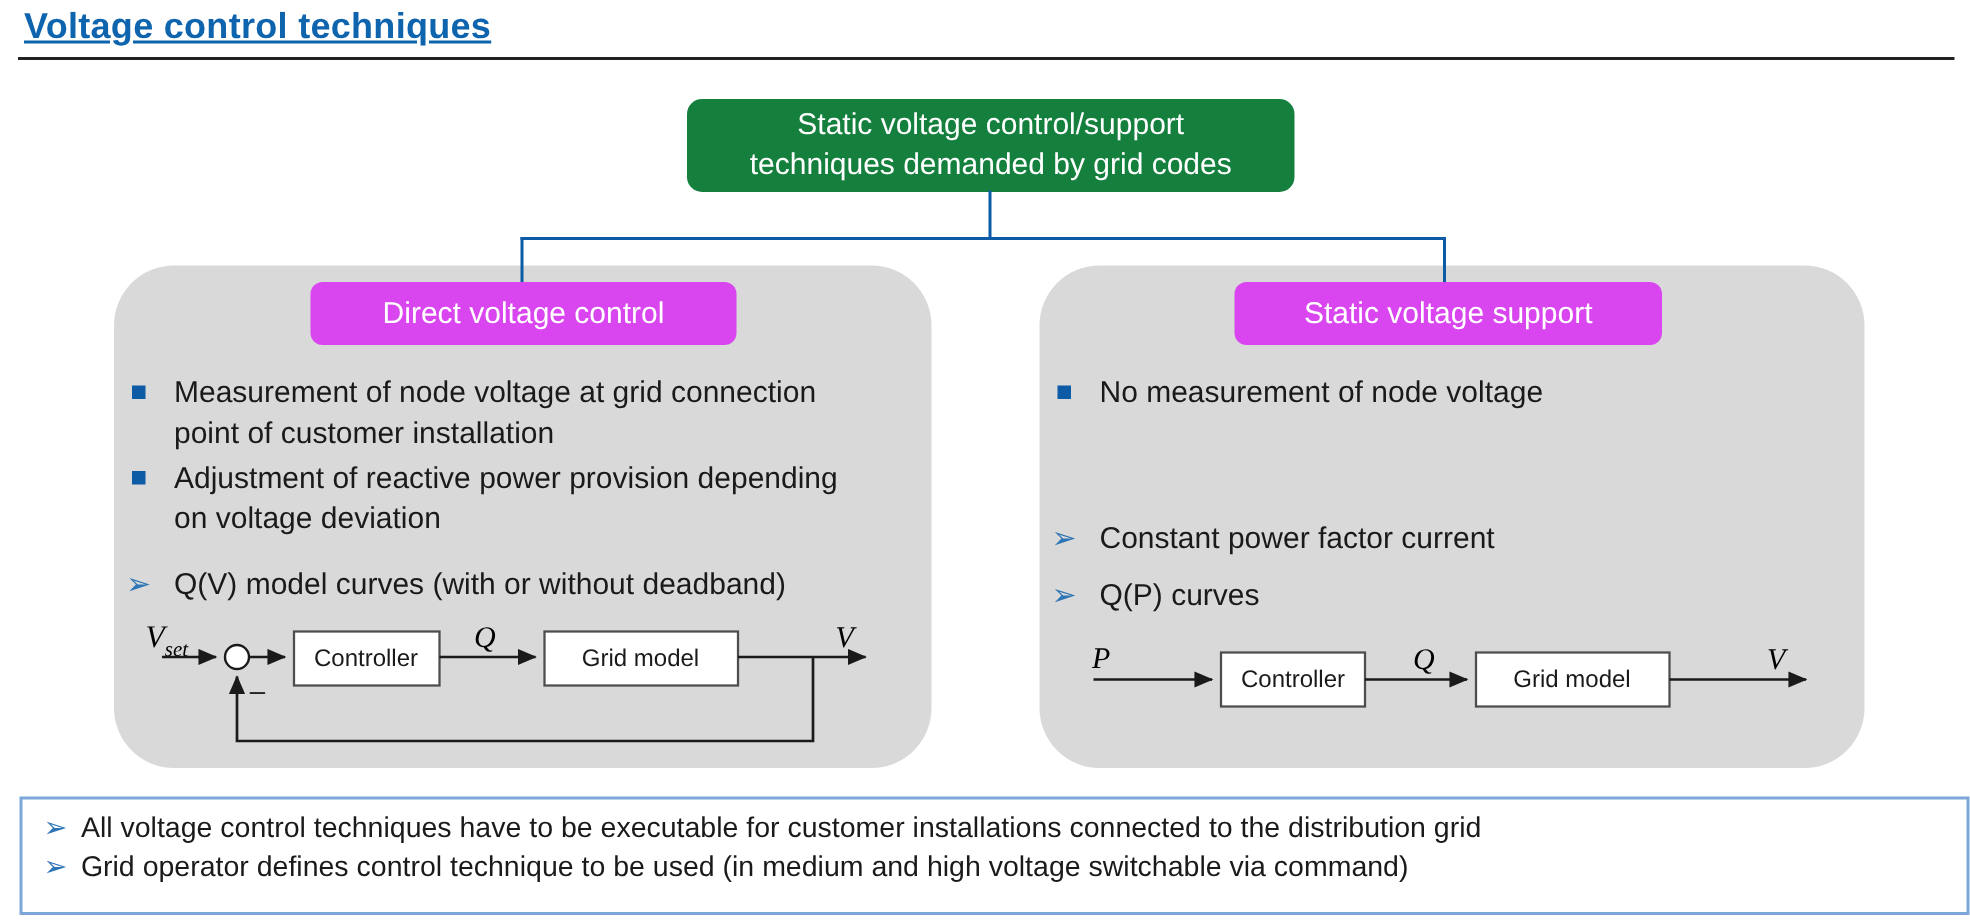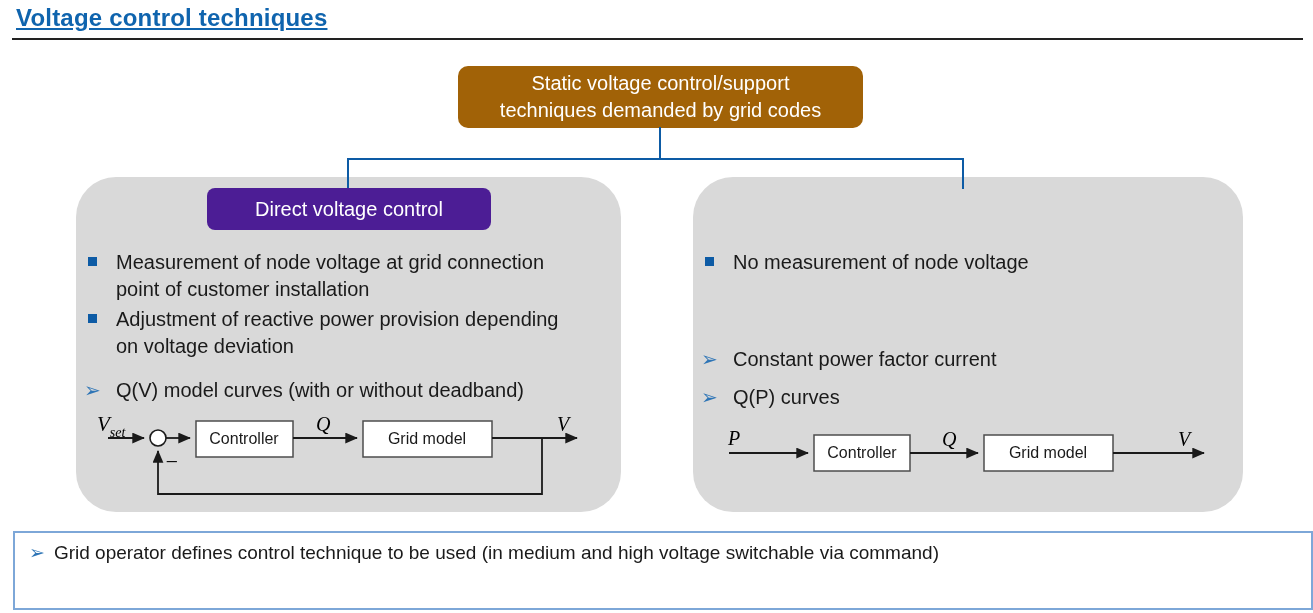--- a/index.html
+++ b/index.html
@@ -10,41 +10,41 @@
   
   .page-title{
     position:absolute;left:16px;top:4px;font-size:24px;font-weight:bold;color:#0f64ae;
     letter-spacing:0.2px;
     text-decoration:underline;
   }
   .title-rule{position:absolute;left:12px;top:38px;width:1291px;height:2px;background:#222222;}
 
   
   .root-node{
-    position:absolute;left:458px;top:66px;width:405px;height:62px;background:#a16207;
+    position:absolute;left:458px;top:66px;width:405px;height:62px;background:#15803d;
     border-radius:10px;color:#ffffff;font-size:20px;line-height:27px;text-align:center;
     display:flex;align-items:center;justify-content:center;white-space:pre-line;z-index:2;
   }
 
   
   .conn{position:absolute;background:#0d5ba5;z-index:2;}
   .conn-v-root{left:659px;top:127px;width:2px;height:32px;}
   .conn-h{left:347px;top:158px;width:617px;height:2px;}
   .conn-v-left{left:347px;top:158px;width:2px;height:31px;}
   .conn-v-right{left:962px;top:158px;width:2px;height:31px;}
 
   
   .panel{
     position:absolute;top:177px;height:335px;background:#d9d9d9;border-radius:40px;
   }
   .panel-left{left:76px;width:545px;}
   .panel-right{left:693px;width:550px;}
 
   .panel-header{
-    position:absolute;top:11px;height:42px;background:#4c1d95;border-radius:8px;
+    position:absolute;top:11px;height:42px;background:#d946ef;border-radius:8px;
     color:#ffffff;font-size:20px;line-height:42px;text-align:center;z-index:3;
   }
   .panel-left .panel-header{left:131px;width:284px;}
   .panel-right .panel-header{left:130px;width:285px;}
 
   
   .bullet{position:absolute;left:10px;padding-left:30px;font-size:20px;line-height:27px;color:#1a1a1a;}
   .bullet .btext{white-space:pre-line;display:block;}
   .sq{position:absolute;left:2px;top:8px;width:9px;height:9px;background:#0d5ba5;display:block;}
   .ar{
@@ -121,20 +121,21 @@
     <text class="mathlbl" x="226" y="26" font-size="20">Q</text>
     <rect x="273" y="16" width="129" height="36" fill="#ffffff" stroke="#4d4d4d" stroke-width="1.5"></rect>
     <text class="blocklbl" x="337" y="39" text-anchor="middle">Grid model</text>
     <line x1="402" y1="33" x2="487" y2="33" stroke="#1a1a1a" stroke-width="1.8" marker-end="url(#arrL)"></line>
     <text class="mathlbl" x="467" y="26" font-size="20">V</text>
     <path d="M452,33 L452,89 L68,89 L68,46" fill="none" stroke="#1a1a1a" stroke-width="1.8" marker-end="url(#arrL)"></path>
   </svg>
 </div>
 
 <div class="panel panel-right">
+  <div class="panel-header">Static voltage support</div>
 
   <div class="bullet b1">
     <span class="sq"></span>
     <span class="btext">No measurement of node voltage</span>
   </div>
   <div class="bullet a1">
     <span class="ar">➢</span>
     <span class="btext">Constant power factor current</span>
   </div>
   <div class="bullet a2">
@@ -156,15 +157,18 @@
     <text class="mathlbl" x="222" y="24" font-size="20">Q</text>
     <rect x="264" y="13" width="129" height="36" fill="#ffffff" stroke="#4d4d4d" stroke-width="1.5"></rect>
     <text class="blocklbl" x="328" y="36" text-anchor="middle">Grid model</text>
     <line x1="393" y1="31" x2="484" y2="31" stroke="#1a1a1a" stroke-width="1.8" marker-end="url(#arrR)"></line>
     <text class="mathlbl" x="458" y="24" font-size="20">V</text>
   </svg>
 </div>
 
 <div class="footer-box">
   <div class="footer-line">
+    <span class="ar2">➢</span><span>All voltage control techniques have to be executable for customer installations connected to the distribution grid</span>
+  </div>
+  <div class="footer-line">
     <span class="ar2">➢</span><span>Grid operator defines control technique to be used (in medium and high voltage switchable via command)</span>
   </div>
 </div>
 
 </body></html>

